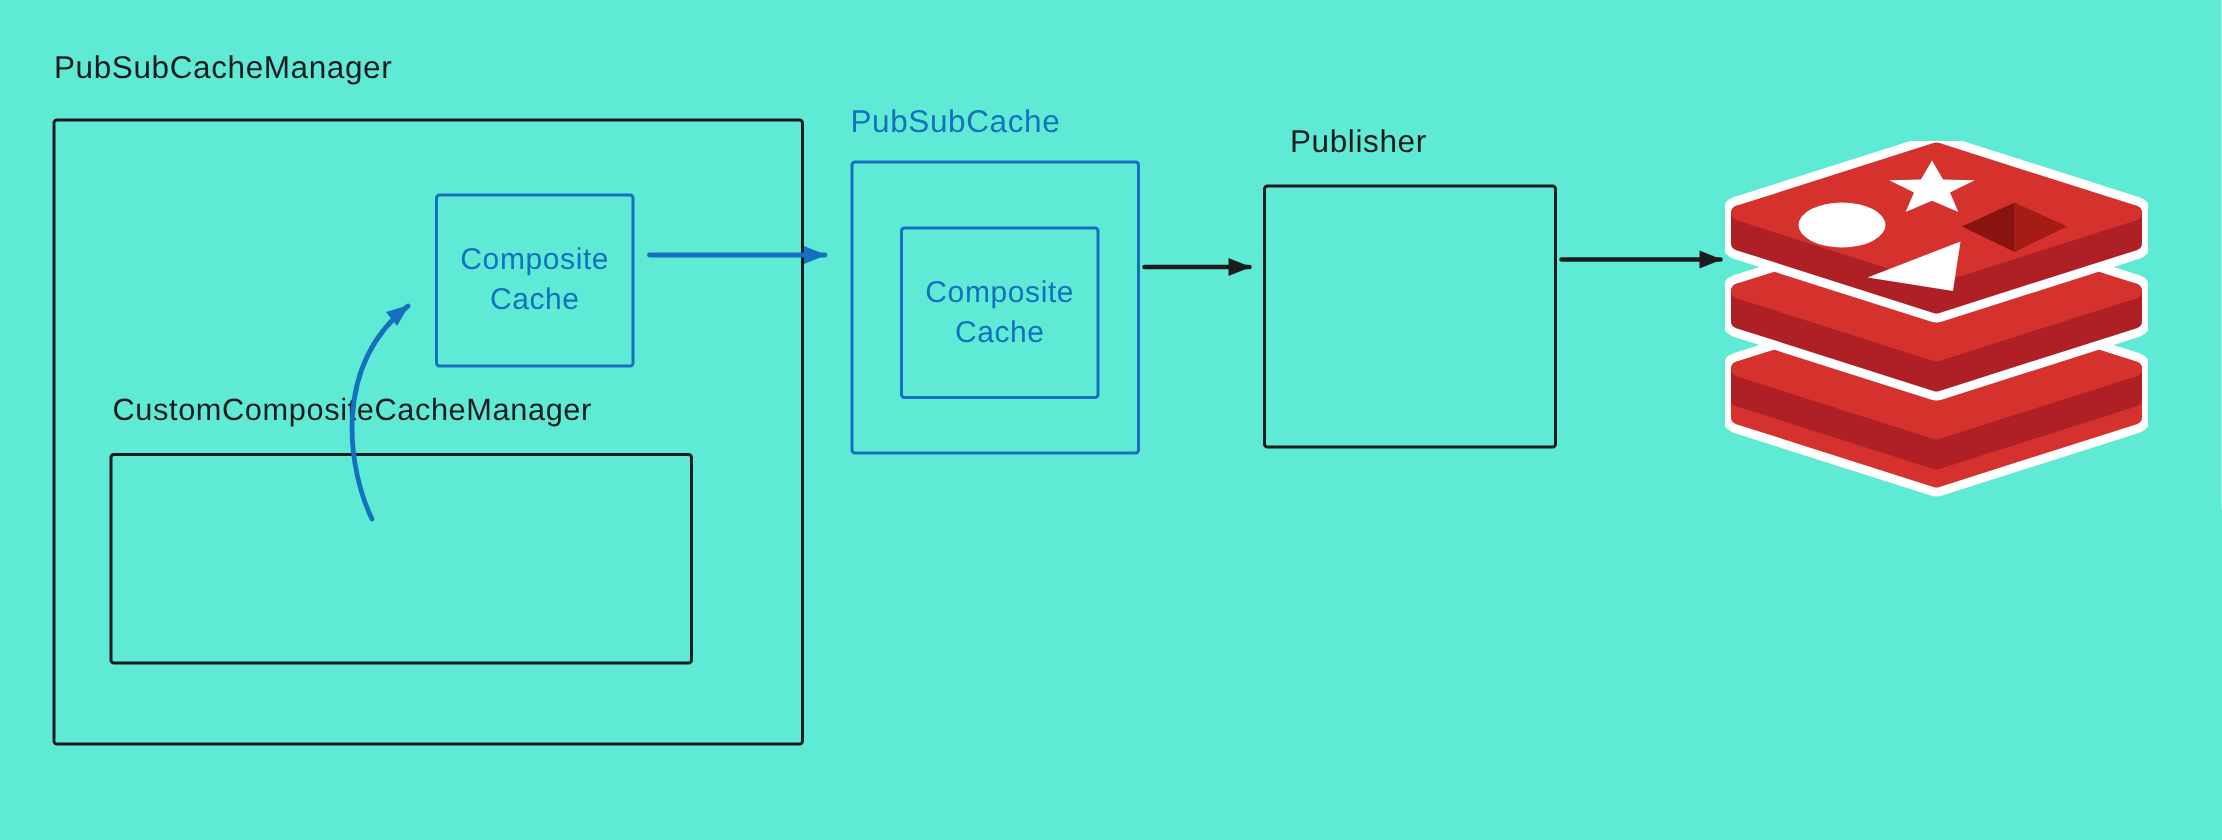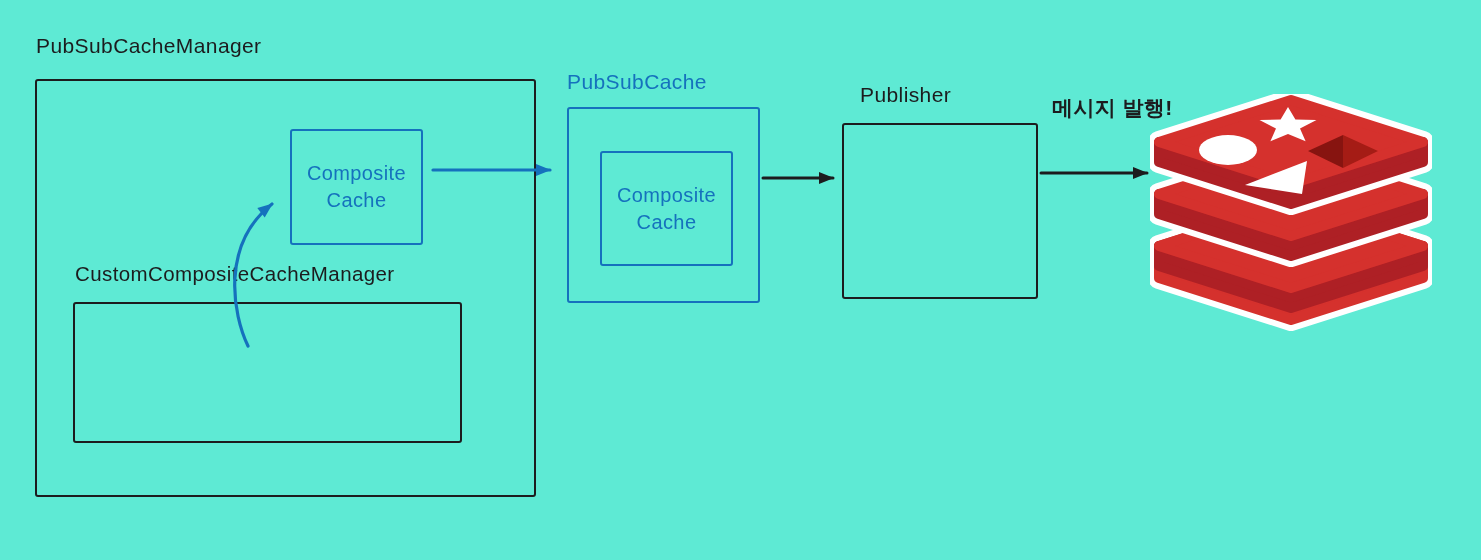--- a/index.html
+++ b/index.html
@@ -49,21 +49,20 @@
   <div class="lbl blue" style="left:567px;top:70px;">PubSubCache</div>
   <div class="box blue thickblue" style="left:567px;top:107px;width:193px;height:196px;"></div>
   <div class="box blue cc" style="left:600px;top:151px;width:133px;height:115px;">
     <span>Composite</span>
     <span>Cache</span>
   </div>
 
   <div class="lbl" style="left:860px;top:83px;">Publisher</div>
   <div class="box" style="left:842px;top:123px;width:196px;height:176px;"></div>
 
-  <div class="lbl" style="left:1052px;top:94px;font-weight:600;">메시지 발행!</div>
 
   <svg class="overlay" width="1481" height="560" viewBox="0 0 1481 560">
     <defs>
       <marker id="headBlue" markerUnits="userSpaceOnUse" markerWidth="18" markerHeight="14" refX="15" refY="7" orient="auto">
         <polygon points="1,1 16,7 1,13" fill="#1571bd"></polygon>
       </marker>
       <marker id="headBlack" markerUnits="userSpaceOnUse" markerWidth="18" markerHeight="14" refX="15" refY="7" orient="auto">
         <polygon points="1,1 16,7 1,13" fill="#1c1c1e"></polygon>
       </marker>
     </defs>

